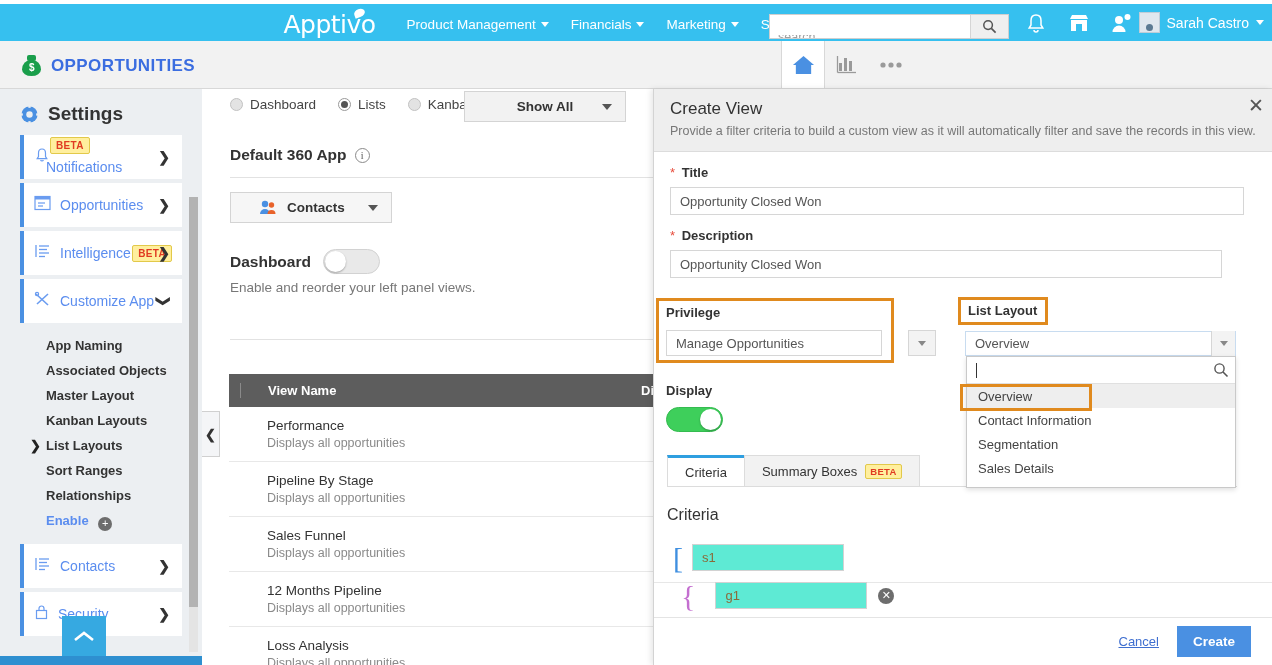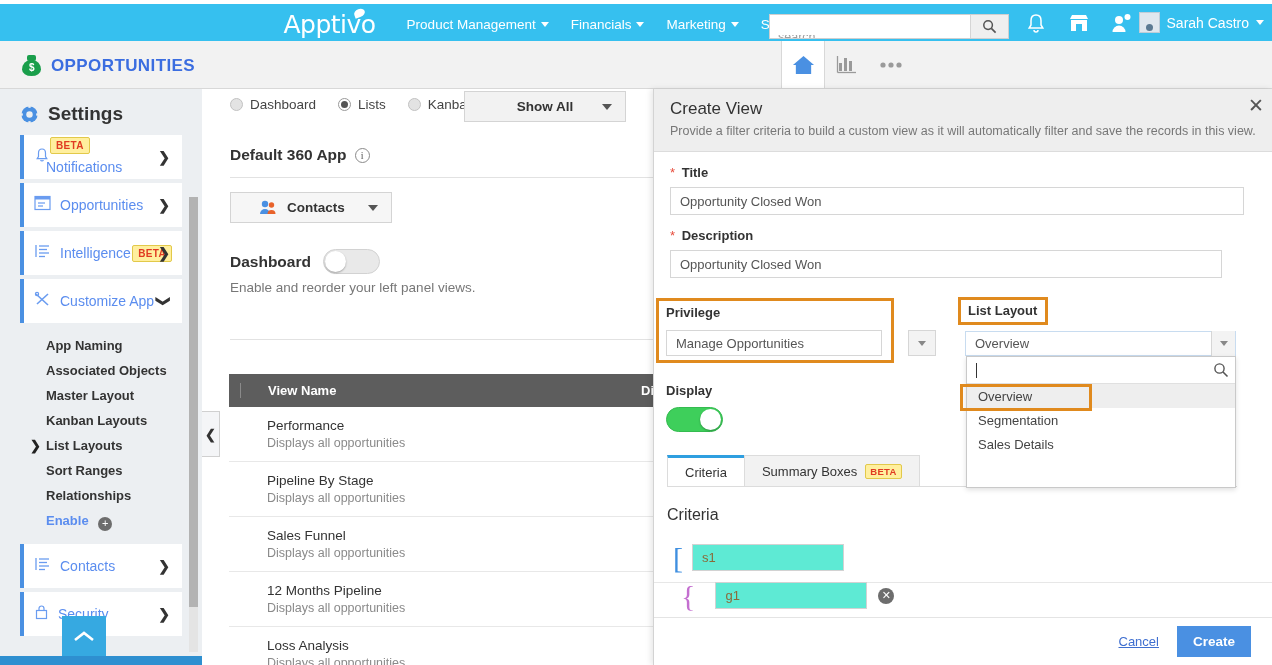--- a/index.html
+++ b/index.html
@@ -812,20 +812,23 @@
         <span style="flex:1"></span>
         <svg width="16" height="16" viewBox="0 0 16 16">
             <circle cx="6.5" cy="6.5" r="4.6" fill="none" stroke="#555" stroke-width="1.4"></circle>
             <line x1="10" y1="10" x2="14.5" y2="14.5" stroke="#555" stroke-width="1.6"></line>
           </svg>
       </div>
       <div class="ll-opt sel">
         <span>Overview</span>
       </div>
       <div class="ll-opt">
+        <span>Contact Information</span>
+      </div>
+      <div class="ll-opt">
         <span>Segmentation</span>
       </div>
       <div class="ll-opt">
         <span>Sales Details</span>
       </div>
     </div>
     <div class="hl-box opt-hl"></div>
 
     <div class="display-lbl" style="pointer-events:auto">Display</div>
     <div class="display-toggle" style="pointer-events:auto">

